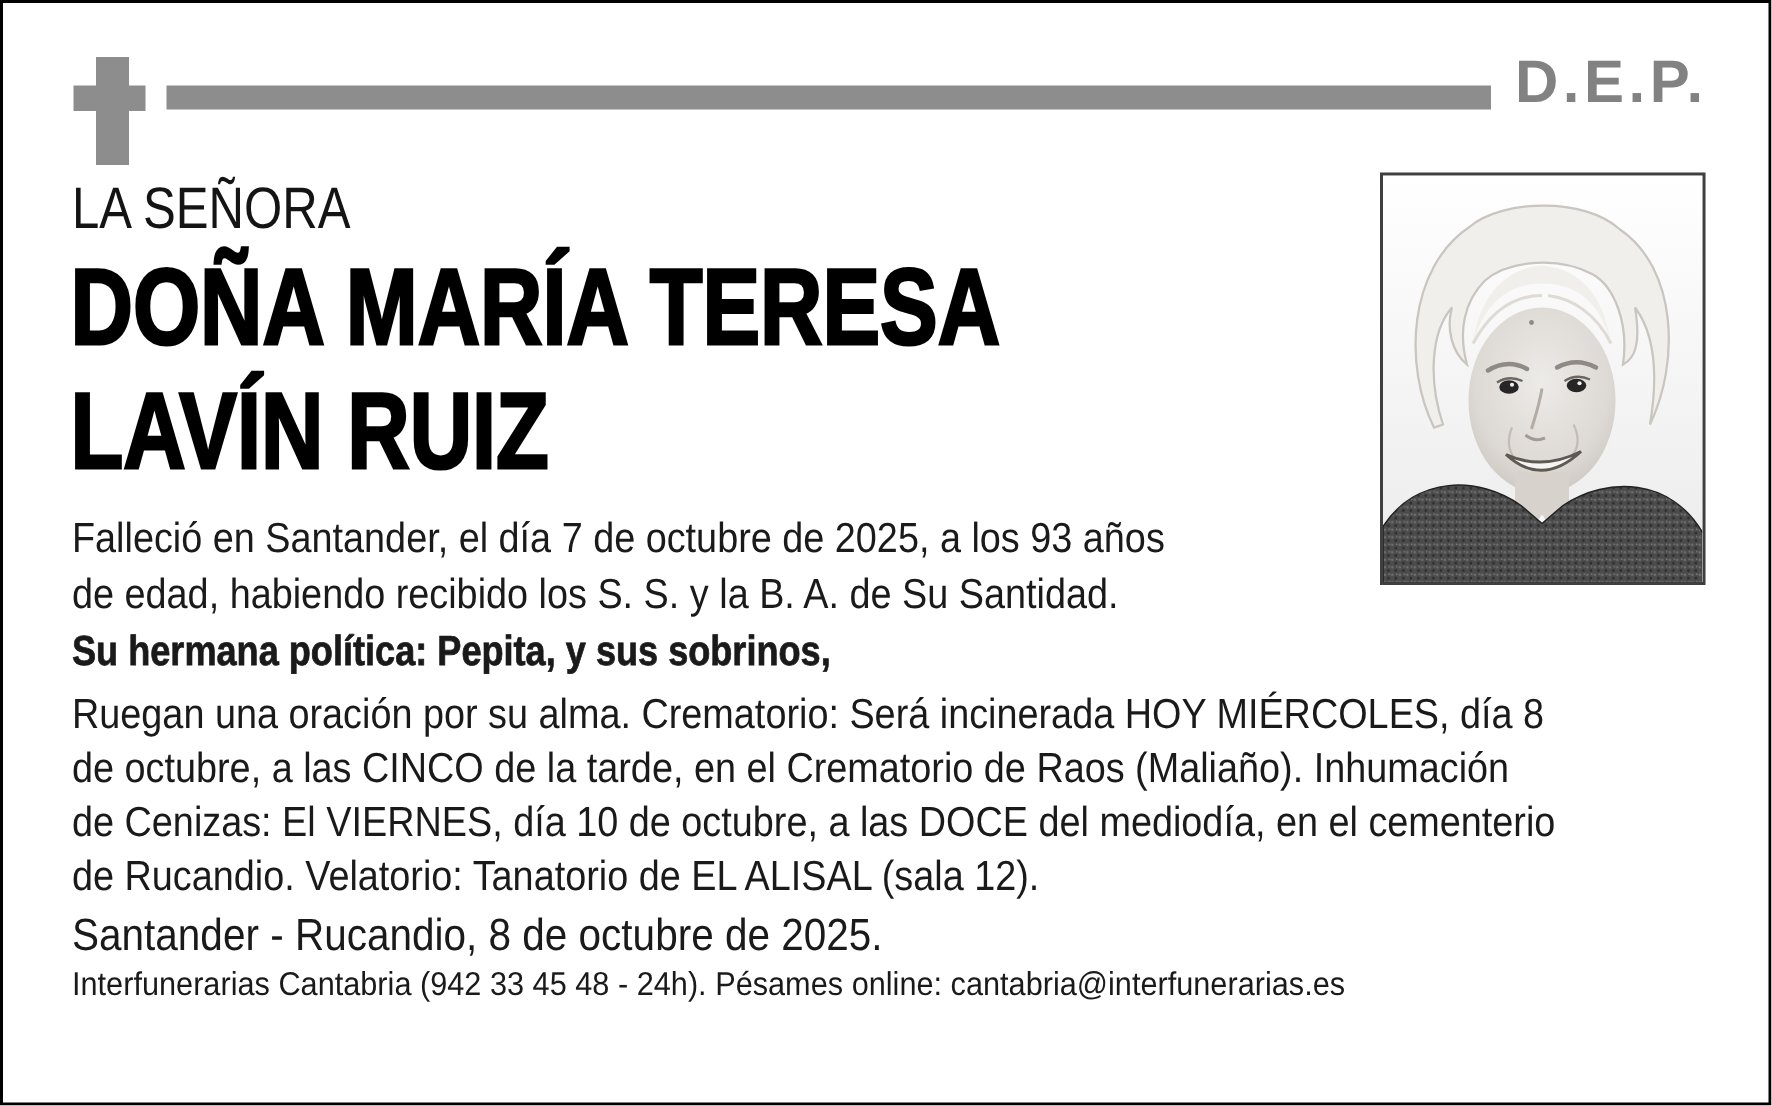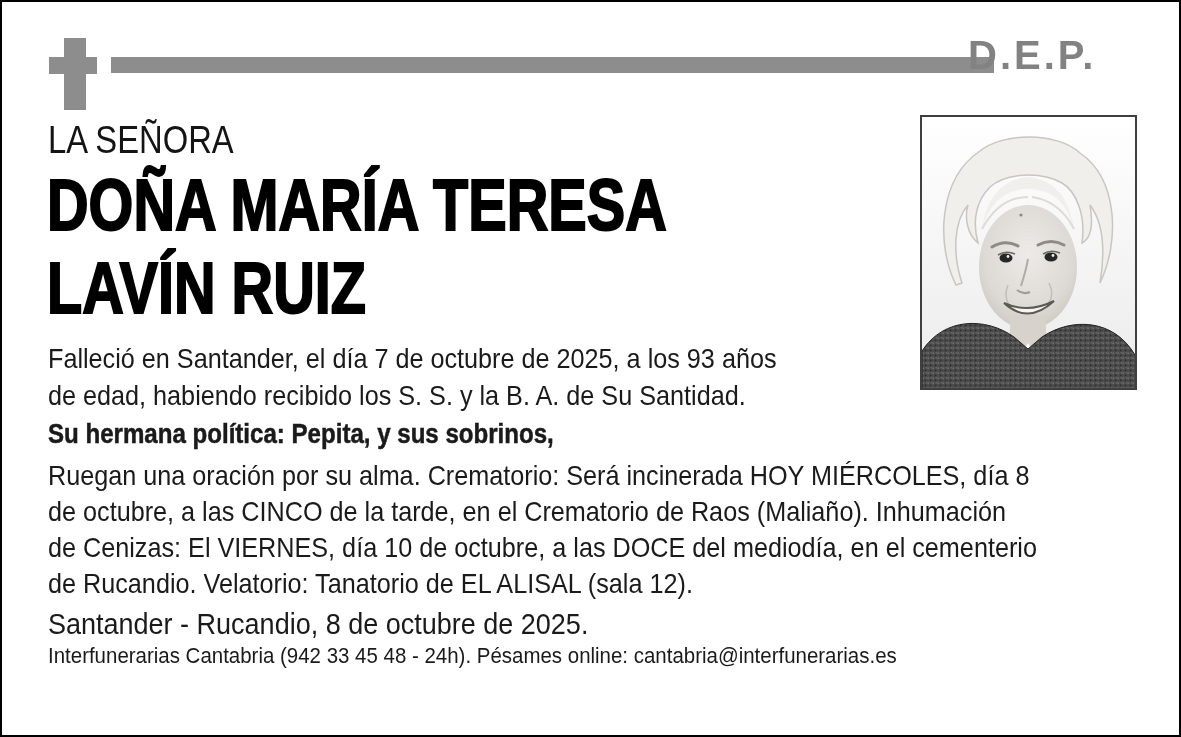--- a/index.html
+++ b/index.html
@@ -12,21 +12,21 @@
     background:#ffffff;
     border:2px solid #000000;
     overflow:hidden;
   }
 
   
   .cross-v { position:absolute; left:62px; top:36px; width:22px; height:72px; background:#8d8d8d; }
   .cross-h { position:absolute; left:47px; top:55px; width:48px; height:17px; background:#8d8d8d; }
   .rule    { position:absolute; left:109px; top:55px; width:883px; height:16px; background:#8d8d8d; }
   .dep {
-    position:absolute; left:966px; top:31px;
+    position:absolute; left:1008px; top:31px;
     font-size:40px; font-weight:bold; color:#828282;
     letter-spacing:3px; white-space:nowrap;
   }
 
   
   .photo {
     position:absolute; left:918px; top:113px; width:217px; height:275px;
     border:2px solid #3f3f3f; background:#f4f4f4; overflow:hidden;
   }
   .photo svg { display:block; width:100%; height:100%; }

